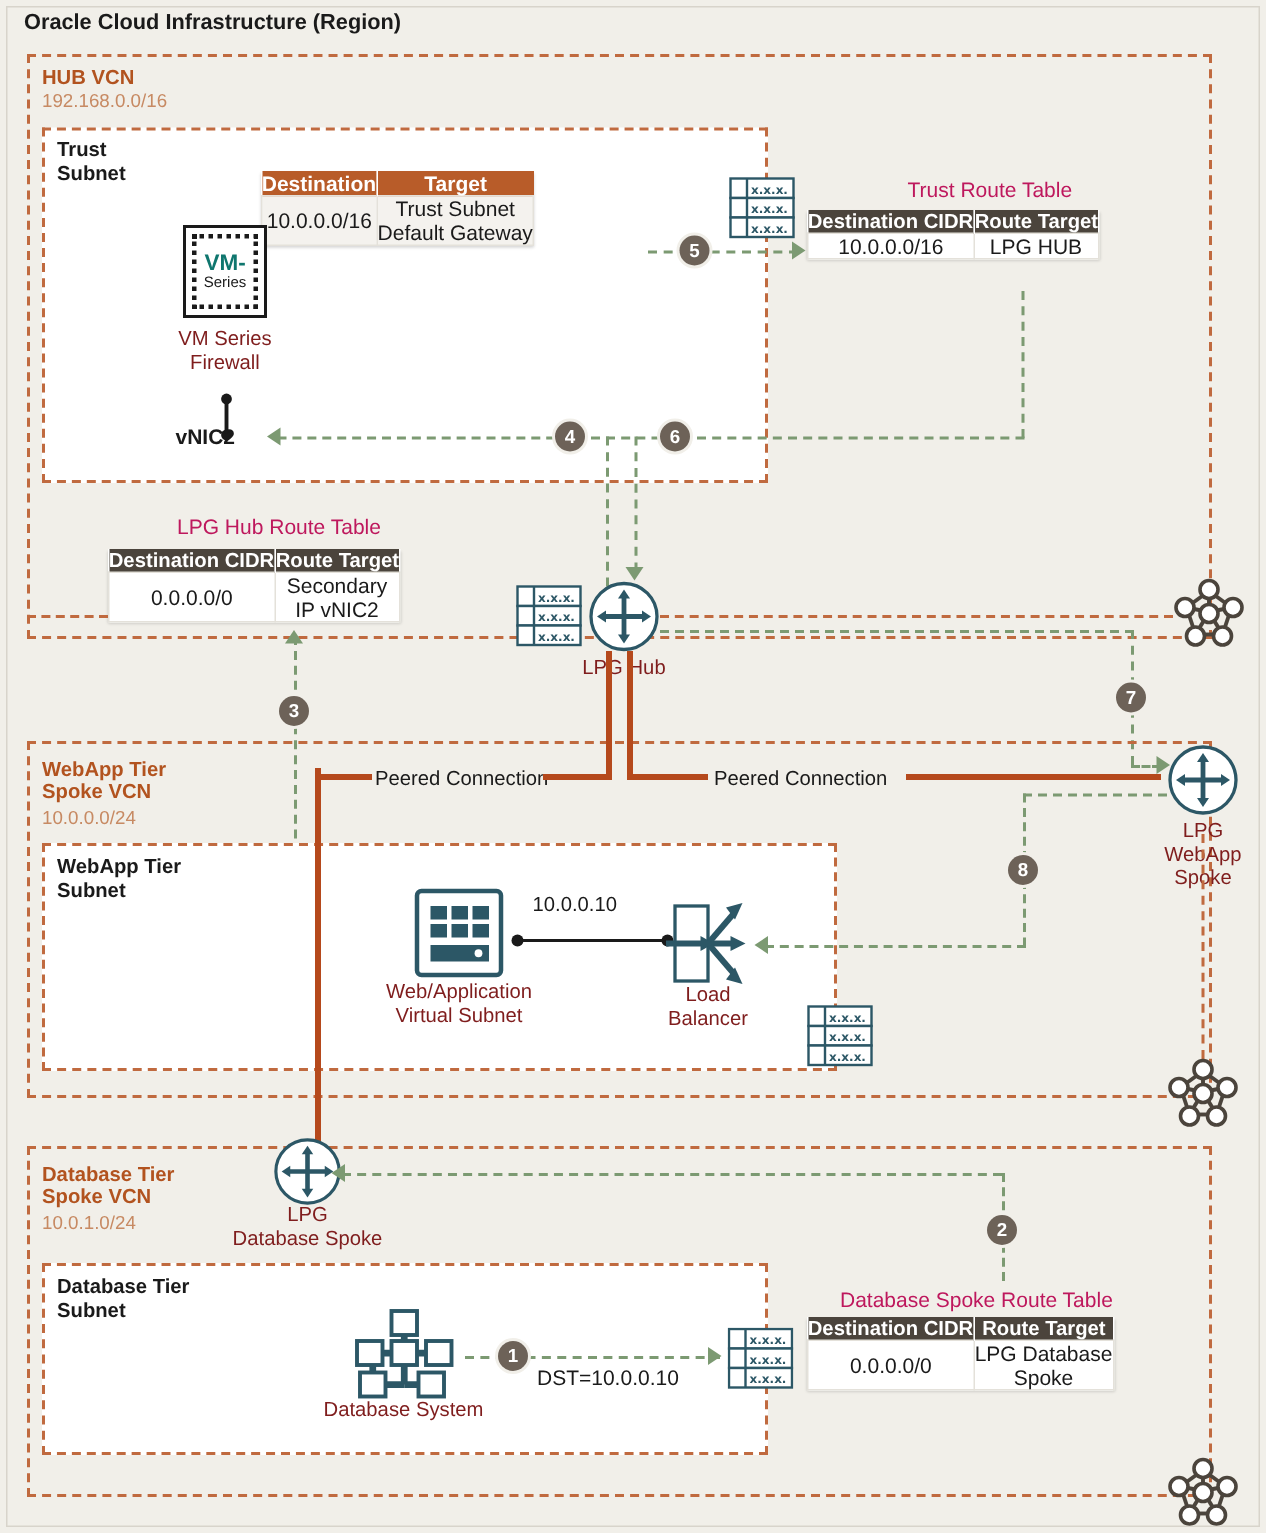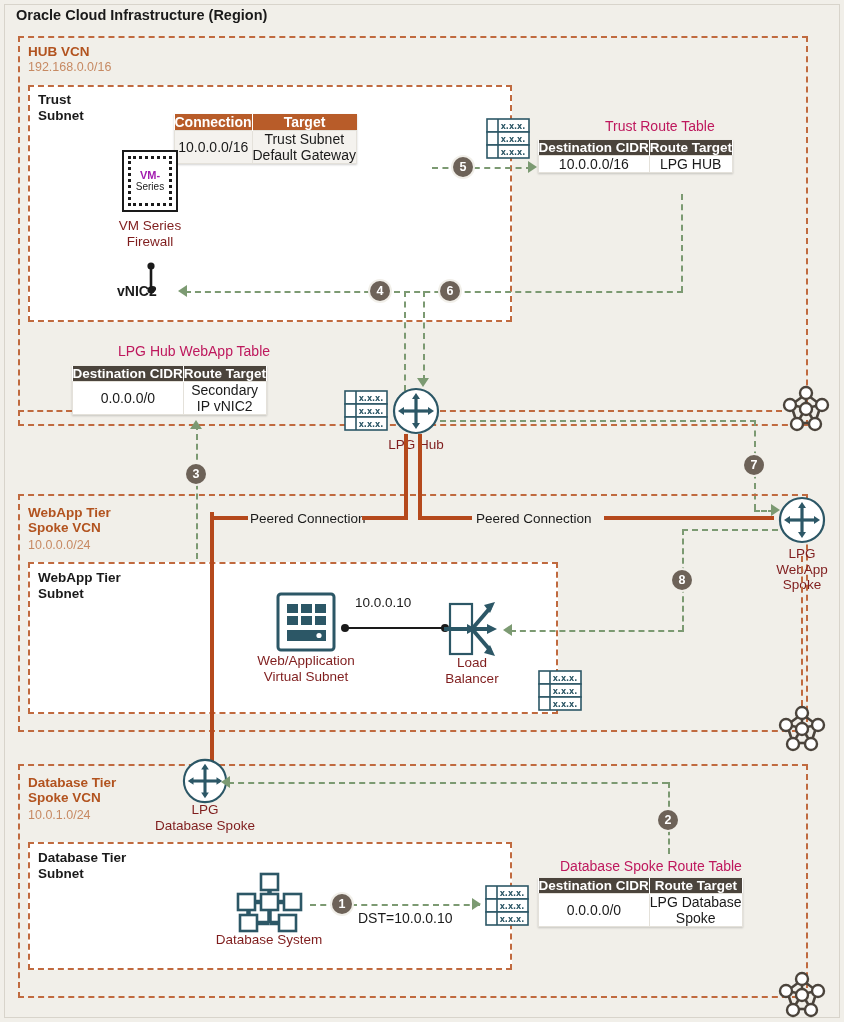--- a/index.html
+++ b/index.html
@@ -56,21 +56,21 @@
   
   .icolabel{position:absolute;font-size:13.5px;color:#7f1d1d;text-align:center;line-height:1.15;white-space:pre;}
   .smalllabel{position:absolute;font-size:13.5px;color:#1a1a1a;white-space:nowrap;}
 
   
   .vmbox{position:absolute;width:56px;height:62px;border:2.5px solid #1a1a1a;
       background:#ffffff;box-sizing:border-box;}
   .vmbox .inner{position:absolute;left:4px;top:4px;right:4px;bottom:4px;
       border:3px dotted #1a1a1a;box-sizing:border-box;
       display:flex;flex-direction:column;align-items:center;justify-content:center;}
-  .vmbox .l1{font-size:11px;font-weight:bold;color:#a21caf;line-height:1;}
+  .vmbox .l1{font-size:15px;font-weight:bold;color:#0f766e;line-height:1;}
   .vmbox .l2{font-size:10px;color:#1a1a1a;line-height:1.1;}
 
   
   .rticon{position:absolute;width:44px;height:40px;}
 </style>
 </head>
 <body>
 
 <div id="canvas">
 
@@ -81,21 +81,21 @@
   <div class="vcn-name" style="left:28px;top:44px;">HUB VCN</div>
   <div class="vcn-cidr" style="left:28px;top:60px;">192.168.0.0/16</div>
 
   <div class="subnet" style="left:28px;top:85px;width:484px;height:237px;"></div>
   <div class="subnet-name" style="left:38px;top:92px;">Trust
 Subnet</div>
 
   <table class="tbl" style="left:174px;top:114px;">
     <tbody>
         <tr>
-      <th class="th-orange">Connection</th>
+      <th class="th-orange">Destination</th>
       <th class="th-orange divider-v">Target</th>
     </tr>
     <tr>
       <td class="td-cell td-cell-gray">10.0.0.0/16</td>
       <td class="td-cell td-cell-gray" style="white-space:pre;">Trust Subnet
 Default Gateway</td>
     </tr>
   </tbody>
     </table>
 
@@ -153,21 +153,21 @@
   <div class="green-h" style="left:404px;top:291px;width:279px;"></div>
   <div class="badge" style="left:440px;top:281px;">6</div>
 
   <div class="green-h" style="left:185px;top:291px;width:215px;"></div>
   <div class="arrow ar-left" style="left:178px;top:285px;"></div>
   <div class="badge" style="left:370px;top:281px;">4</div>
   <div class="green-v" style="left:404px;top:291px;height:100px;"></div>
   <div class="green-v" style="left:423px;top:291px;height:90px;"></div>
   <div class="arrow ar-down" style="left:417px;top:378px;"></div>
 
-  <div class="tbl-title" style="left:118px;top:343px;">LPG Hub WebApp Table</div>
+  <div class="tbl-title" style="left:118px;top:343px;">LPG Hub Route Table</div>
   <table class="tbl" style="left:72px;top:366px;">
     <tbody>
         <tr>
       <th class="th-dark">Destination CIDR</th>
       <th class="th-dark divider-v">Route Target</th>
     </tr>
     <tr>
       <td class="td-cell">0.0.0.0/0</td>
       <td class="td-cell" style="white-space:pre;">Secondary
 IP vNIC2</td>

